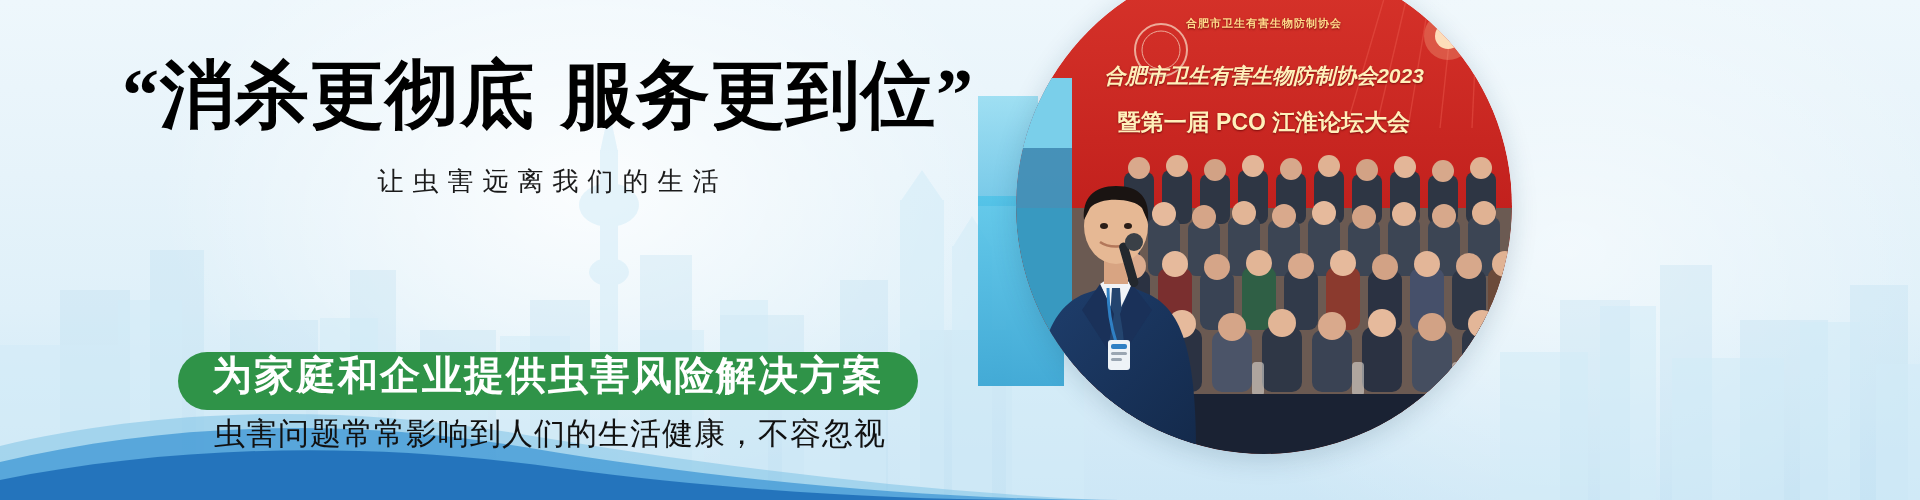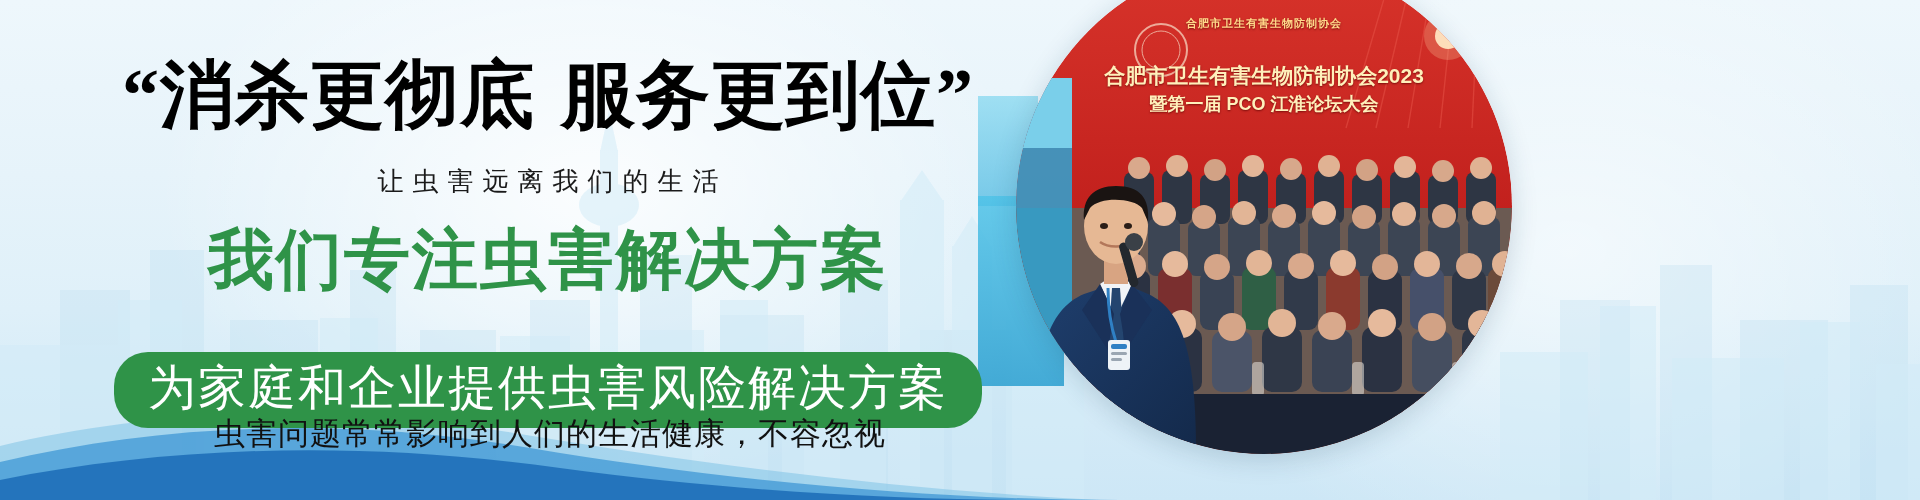--- a/index.html
+++ b/index.html
@@ -50,23 +50,23 @@
   .greentitle{
     position:absolute;left:0;top:218px;width:1000px;
     font-size:66px;line-height:1.25;font-weight:700;
     color:#2f9348;letter-spacing:2px;white-space:nowrap;
   }
   .pillwrap{
     position:absolute;left:0;top:352px;width:1000px;
   }
   .pill{
     display:inline-block;background:#2f9348;color:#ffffff;
-    border-radius:34px;padding:8px 34px 11px 34px;
-    font-size:48px;line-height:1.18;letter-spacing:2px;white-space:nowrap;
-    font-weight:400;
+    border-radius:34px;padding:0 34px 11px 34px;
+    font-size:40px;line-height:1.18;letter-spacing:2px;white-space:nowrap;
+    font-weight:700;
   }
   .tagline{
     position:absolute;left:2px;top:418px;width:1000px;
     font-size:31px;line-height:1;color:#111;letter-spacing:1px;white-space:nowrap;
   }
   
   .photo{
     position:absolute;left:1016px;top:-42px;width:496px;height:496px;
     border-radius:50%;overflow:hidden;
     box-shadow:0 6px 26px rgba(20,60,90,.18);
@@ -74,22 +74,22 @@
   .photo svg{display:block;}
   .photo .label{
     position:absolute;left:0;top:0;width:496px;height:496px;
   }
   .ptxt{
     position:absolute;width:100%;text-align:center;color:#ffe9a8;
     font-weight:700;white-space:nowrap;
     text-shadow:0 1px 2px rgba(90,0,0,.7);
   }
   .ptxt.l0{top:58px;font-size:11px;color:#ffd98a;letter-spacing:1px;}
-  .ptxt.l1{top:104px;font-size:21px;letter-spacing:0px;color:#fff0bb;}
-  .ptxt.l2{top:134px;font-size:18px;letter-spacing:0px;color:#fff0bb;text-align:center;}
+  .ptxt.l1{top:104px;font-size:21px;letter-spacing:0px;color:#fff0bb;font-style:italic;}
+  .ptxt.l2{top:149px;font-size:23px;letter-spacing:0px;color:#fff0bb;text-align:center;}
   
   .bluepanel{position:absolute;left:978px;top:196px;width:86px;height:190px;background:linear-gradient(180deg,#4fc3e8,#2a9fd0);opacity:.85;}
   .bluepanel2{position:absolute;left:978px;top:96px;width:60px;height:110px;background:linear-gradient(180deg,#7fd6ef,#46b6e0);opacity:.7;}
 </style>
 </head>
 <body>
 
 <div class="banner">
 
   <div class="glow"></div>
@@ -342,21 +342,20 @@
   </div>
 
   <div class="content">
 
     <div class="headline">
       <span class="q">“</span><span>消杀更彻底</span><span class="gap"></span><span>服务更到位</span><span class="q">”</span>
     </div>
 
     <div class="subtitle">让虫害远离我们的生活</div>
 
-    <div class="greentitle">我们专注虫害解决方案</div>
 
     <div class="pillwrap">
       <span class="pill">为家庭和企业提供虫害风险解决方案</span>
     </div>
 
     <div class="tagline">虫害问题常常影响到人们的生活健康，不容忽视</div>
   </div>
 
 </div>
 

